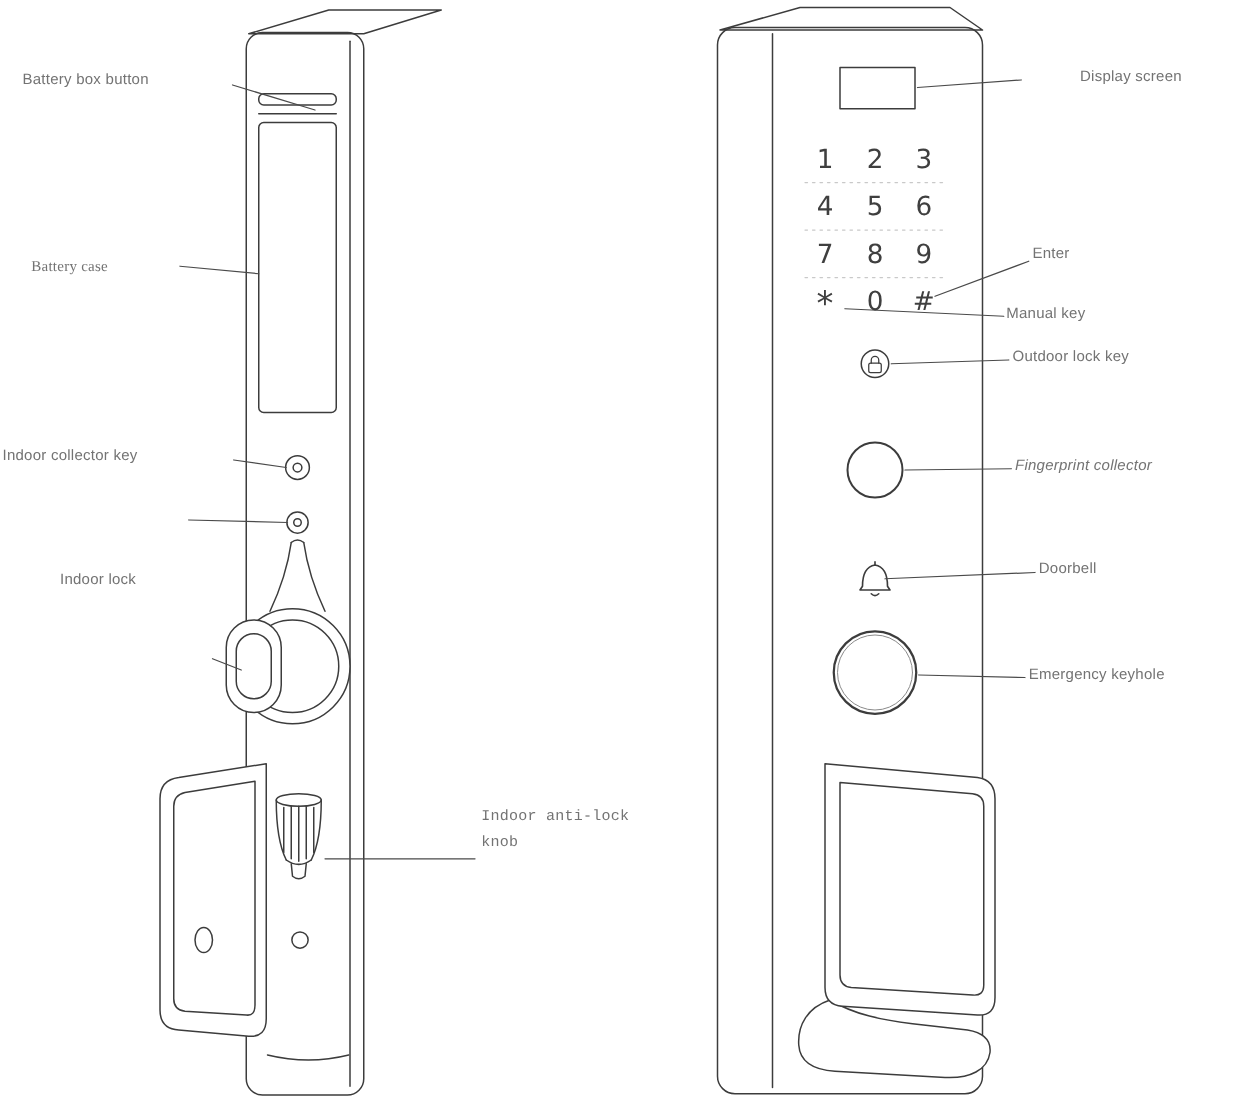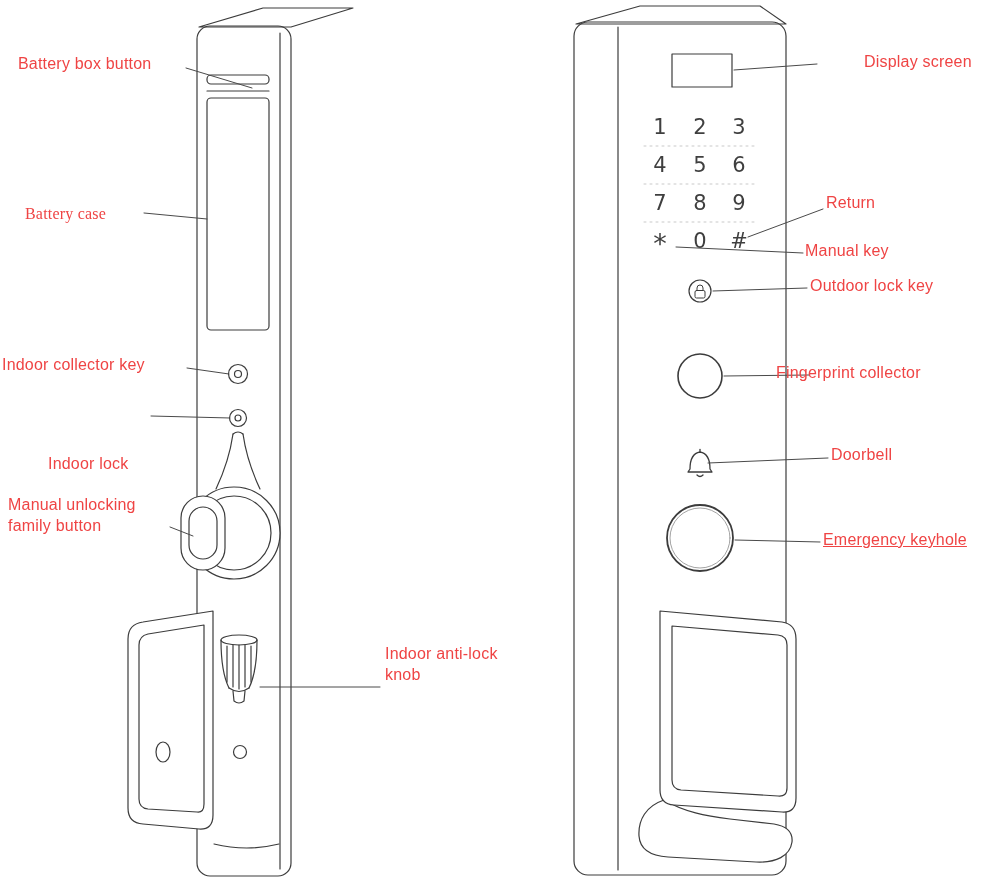--- a/index.html
+++ b/index.html
@@ -7,23 +7,23 @@
   .stage {
     position: relative;
     width: 1000px;
     height: 886px;
     background: #ffffff;
     overflow: hidden;
   }
   .artwork { position: absolute; left: 0; top: 0; }
   .label {
     position: absolute;
-    font-size: 16px;
+    font-size: 12px;
     line-height: 21px;
-    color: #ef4444;
+    color: #737373;
     letter-spacing: 0.2px;
     white-space: nowrap;
   }
   .label.wrap { white-space: normal; }
   .key {
     position: absolute;
     width: 28px;
     height: 28px;
     line-height: 28px;
     text-align: center;
@@ -157,30 +157,29 @@
         <line x1="828" y1="458" x2="708" y2="463"></line>
         <line x1="820" y1="542" x2="735" y2="540"></line>
       </g>
     </g>
   </svg>
 
   <div class="label" style="left:18px; top:53px;">Battery box button</div>
   <div class="label" style="left:25px; top:203px;font-family:Liberation Serif, serif;">Battery case</div>
   <div class="label" style="left:2px; top:354px;">Indoor collector key</div>
   <div class="label" style="left:48px; top:405px;margin-top:48px;">Indoor lock</div>
-  <div class="label wrap" style="left:8px; top:494px; width:162px;">Manual unlocking family button</div>
-  <div class="label wrap" style="left:385px; top:643px; width:150px;">Indoor anti-lock knob</div>
+  <div class="label wrap" style="left:385px; top:643px; width:150px;font-family:Liberation Mono, monospace;">Indoor anti-lock knob</div>
 
   <div class="label" style="left:820px; top:51px;margin-left:44px;">Display screen</div>
-  <div class="label" style="left:826px; top:192px;">Return</div>
+  <div class="label" style="left:826px; top:192px;">Enter</div>
   <div class="label" style="left:805px; top:240px;">Manual key</div>
   <div class="label" style="left:810px; top:275px;">Outdoor lock key</div>
-  <div class="label" style="left:776px; top:362px;">Fingerprint collector</div>
+  <div class="label" style="left:812px; top:362px;font-style:italic;">Fingerprint collector</div>
   <div class="label" style="left:831px; top:444px;">Doorbell</div>
-  <div class="label" style="left:823px; top:529px;text-decoration:underline;">Emergency keyhole</div>
+  <div class="label" style="left:823px; top:529px;">Emergency keyhole</div>
 
   <div class="key" style="left:646px; top:113px;">1</div>
   <div class="key" style="left:686px; top:113px;">2</div>
   <div class="key" style="left:725px; top:113px;">3</div>
   <div class="key" style="left:646px; top:151px;">4</div>
   <div class="key" style="left:686px; top:151px;">5</div>
   <div class="key" style="left:725px; top:151px;">6</div>
   <div class="key" style="left:646px; top:189px;">7</div>
   <div class="key" style="left:686px; top:189px;">8</div>
   <div class="key" style="left:725px; top:189px;">9</div>

